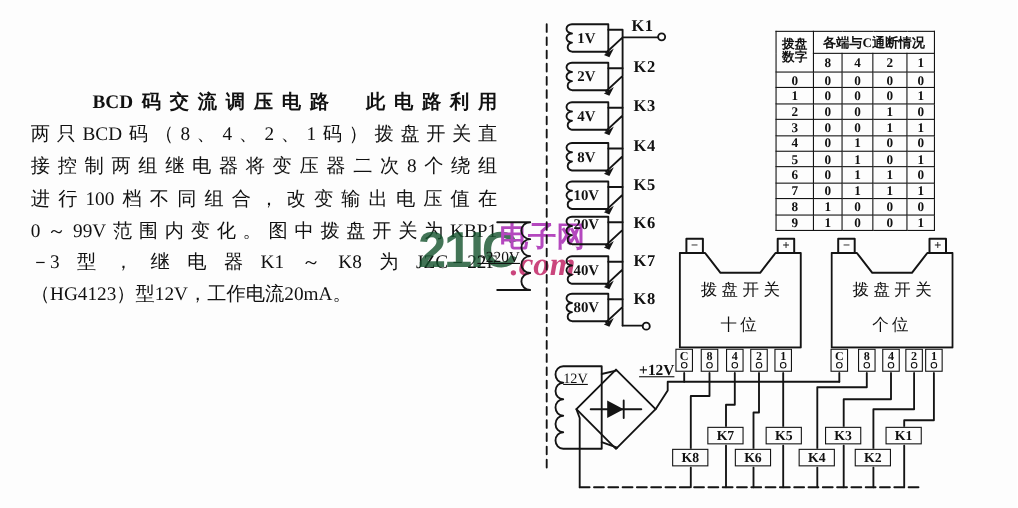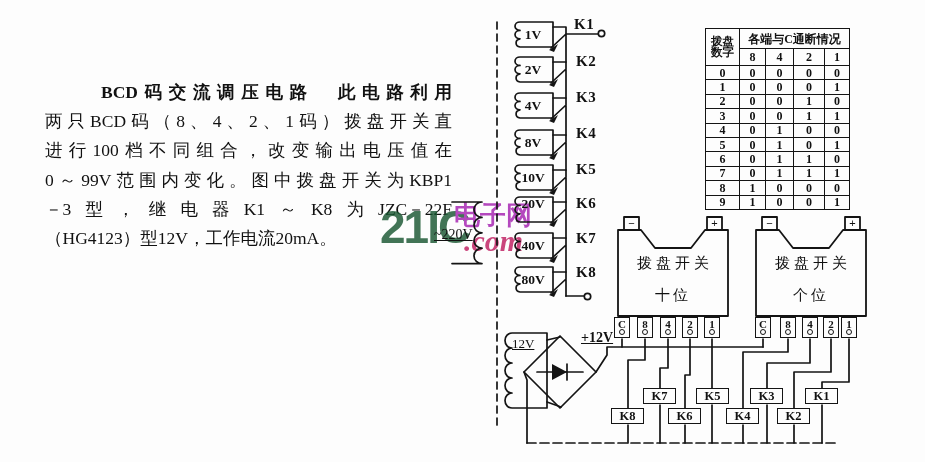--- a/index.html
+++ b/index.html
@@ -1,20 +1,20 @@
 <!DOCTYPE html>
 <html><head>
 <meta charset="utf-8">
 <style>
   html,body{margin:0;padding:0;background:#fff;}
   #page{position:relative;width:925px;height:462px;background:#fdfdfd;overflow:hidden;
         font-family:"Liberation Serif",serif;color:#111;}
   
   #desc{position:absolute;left:28px;top:78px;width:424px;font-size:17.5px;line-height:29.2px;}
-  .tline{text-align:justify;text-align-last:justify;text-justify:inter-character;white-space:normal;margin-left:17px;}
+  .tline{text-align:justify;text-align-last:justify;text-justify:inter-character;white-space:normal;}
   .tline.last{text-align:left;text-align-last:left;}
   .indent{display:inline-block;width:56px;}
   .b{font-weight:bold;}
   
   #wm{position:absolute;left:380px;top:196px;width:210px;height:70px;opacity:.8;pointer-events:none;}
   #wm .brand{position:absolute;left:0;top:4px;font-size:46px;font-weight:bold;color:#14532d;
              font-family:"Liberation Sans",sans-serif;letter-spacing:-2px;}
   #wm .site{position:absolute;left:74px;top:2px;font-size:26px;font-weight:bold;color:#a21caf;}
   #wm .com{position:absolute;left:84px;top:28px;font-size:30px;font-style:italic;font-weight:bold;
            color:#be185d;font-family:"Liberation Serif",serif;}
@@ -52,20 +52,21 @@
   #ttable col.c3{width:31px;} #ttable col.c4{width:25px;}
 </style>
 </head>
 <body>
 
 <div id="page">
 
   <div id="desc">
     <div class="tline"><span class="indent"></span><span class="b">BCD码交流调压电路</span><span class="b">　此电路利用</span></div>
     <div class="tline">两只BCD码（8、4、2、1码）拨盘开关直</div>
+    <div class="tline">接控制两组继电器将变压器二次8个绕组</div>
     <div class="tline">进行100档不同组合，改变输出电压值在</div>
     <div class="tline">0～99V范围内变化。图中拨盘开关为KBP1</div>
     <div class="tline">－3型，继电器K1～K8为JZC－22F</div>
     <div class="tline last">（HG4123）型12V，工作电流20mA。</div>
   </div>
 
   <div id="wm">
     <span class="brand">21IC</span>
     <span class="site">电子网</span>
     <span class="com">.com</span>

